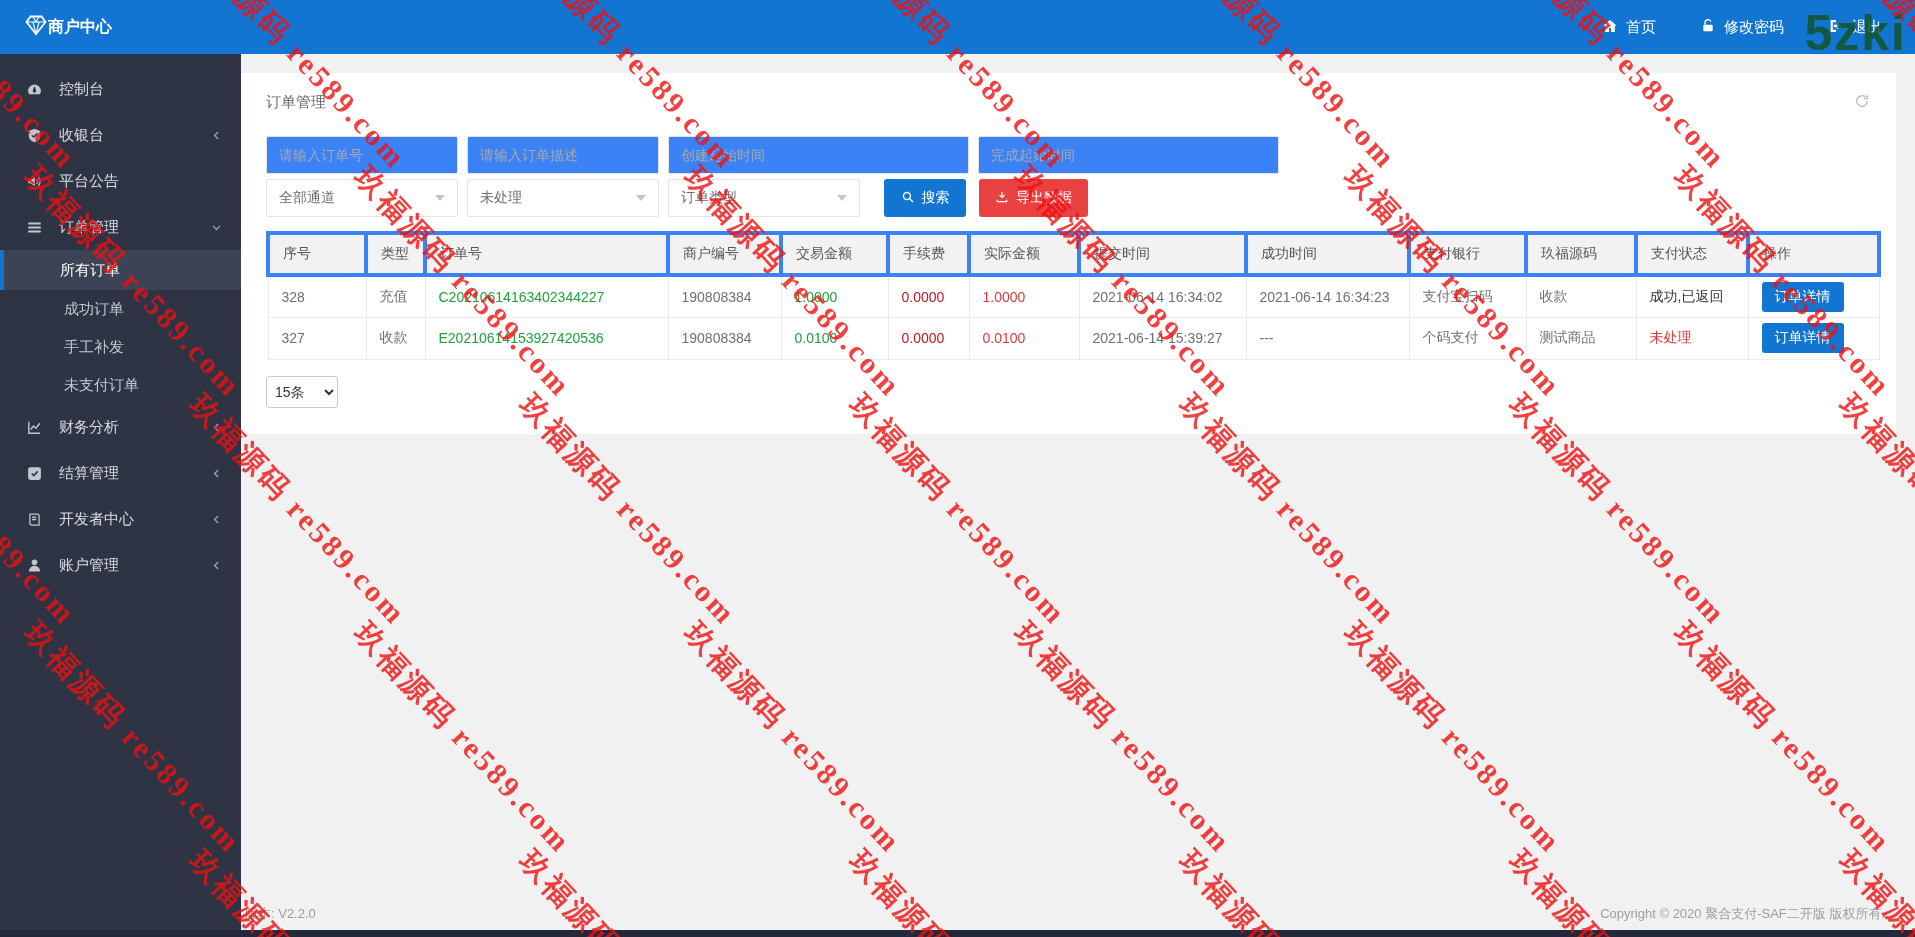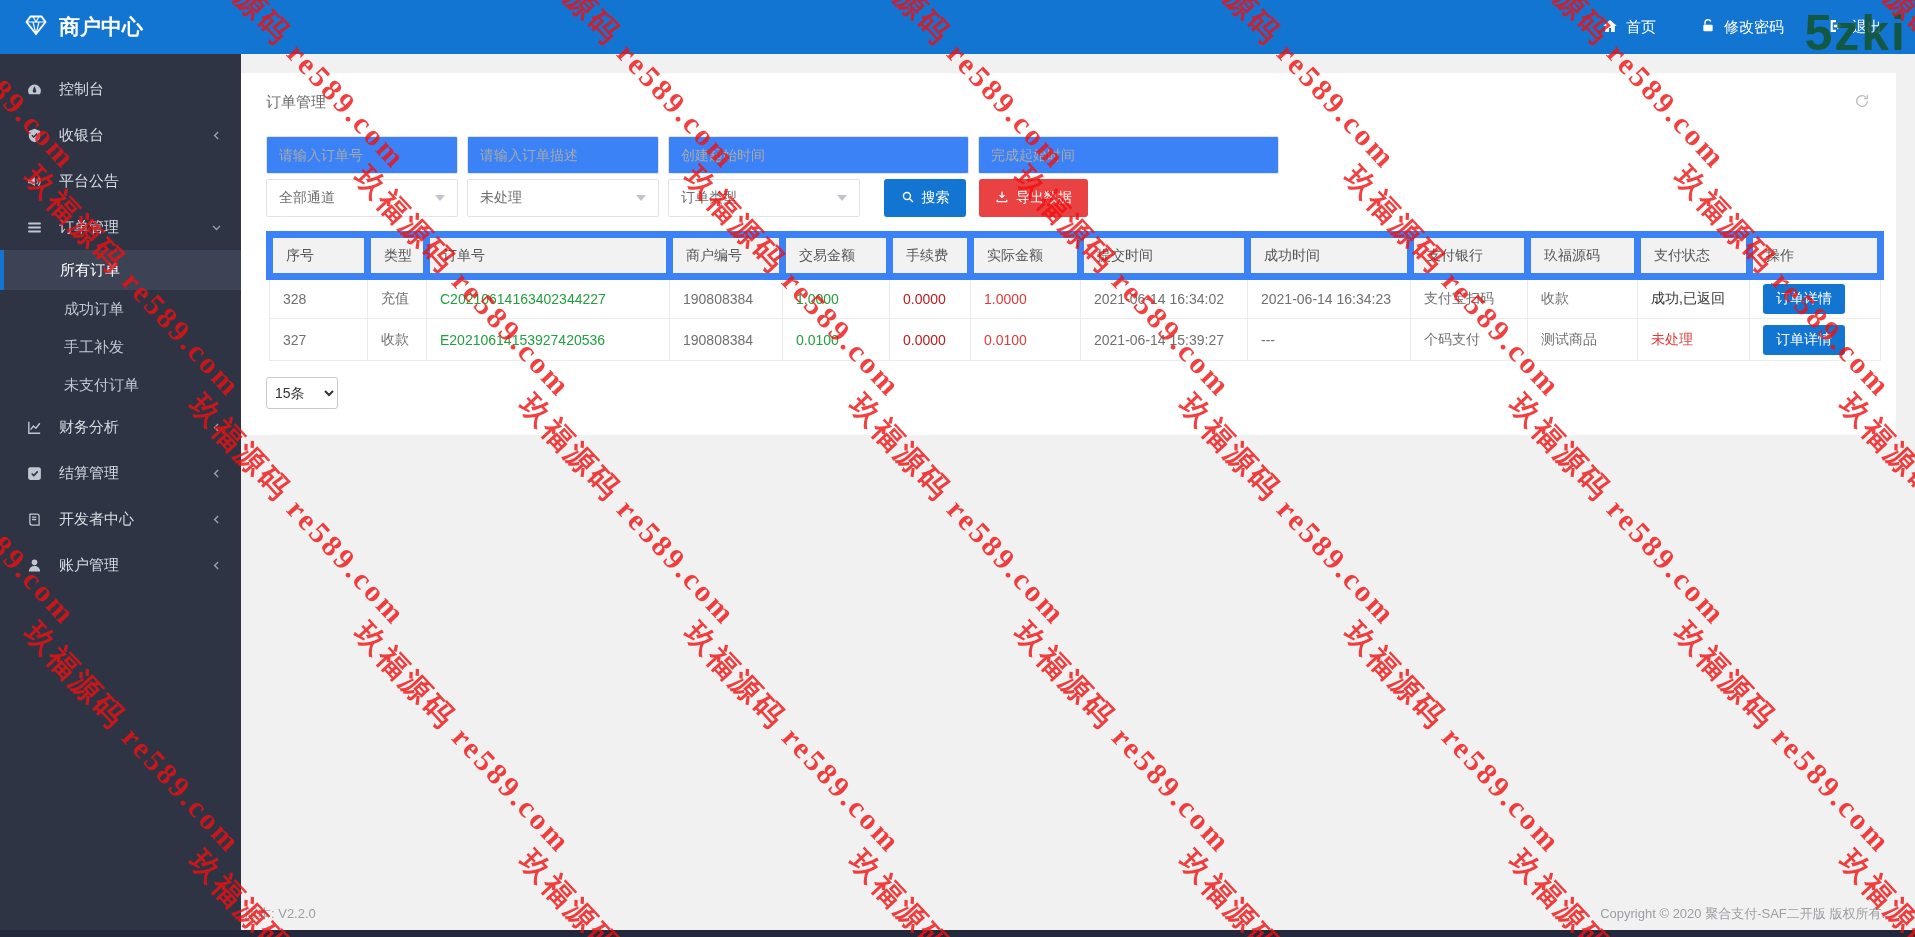--- a/index.html
+++ b/index.html
@@ -3,22 +3,22 @@
 <meta charset="utf-8">
 <style>
   *{box-sizing:border-box}
   html,body{margin:0;padding:0}
   body{width:1915px;height:937px;position:relative;overflow:hidden;
        font-family:"Liberation Sans",sans-serif;background:#f1f1f1}
 
   
   .header{position:absolute;top:0;left:0;right:0;height:54px;background:#1275d2;
           color:#fff;display:flex;align-items:center;z-index:5}
-  .brand{display:flex;align-items:center;gap:11px;padding-left:24px;
-         font-size:21px;font-weight:bold;width:220px}
+  .brand{display:flex;align-items:center;padding-left:24px;
+         font-size:16px;font-weight:bold;width:220px}
   .brand .icon svg{width:24px;height:24px}
   .header-nav{margin-left:auto;display:flex;gap:44px;padding-right:33px;font-size:15px}
   .hn-item{display:flex;align-items:center;gap:8px;cursor:pointer}
   .hn-item .icon svg{width:16px;height:16px}
   .corner-mark{position:absolute;top:8px;right:8px;z-index:6;font-size:50px;font-weight:bold;
                color:#14532d;opacity:.85;letter-spacing:2px;line-height:1;pointer-events:none}
 
   
   .sidebar{position:absolute;top:54px;left:0;bottom:0;width:241px;background:#2e3444;z-index:4;padding-top:12px}
   .side-item{height:46px;display:flex;align-items:center;color:#d8dbe2;font-size:15px;
@@ -51,21 +51,21 @@
   .caret{width:0;height:0;border-left:5px solid transparent;border-right:5px solid transparent;
          border-top:6px solid #c0c4cc}
   .btn{height:38px;border:none;border-radius:3px;color:#fff;font-size:14px;
        display:inline-flex;align-items:center;justify-content:center;gap:7px;padding:0 16px;cursor:pointer}
   .btn .icon svg{width:14px;height:14px}
   .btn-search{background:#1275d2;margin-left:15px;min-width:82px}
   .btn-export{background:#ea4242;margin-left:4px}
 
   table.grid{width:100%;border-collapse:collapse;table-layout:fixed;margin-top:14px}
   .grid th{background:#f2f2f2;color:#555;font-weight:normal;text-align:left;font-size:14px;
-           height:42px;padding:0 13px;border:7px solid #3b82f6;white-space:nowrap;overflow:hidden}
+           height:42px;padding:0 13px;border:4px solid #3b82f6;white-space:nowrap;overflow:hidden}
   .grid td{height:42px;font-size:14px;color:#707070;padding:0 13px;border:1px solid #ebebeb;
            white-space:nowrap;overflow:hidden;background:#fff}
   .grid td.green{color:#21a13e}
   .grid td.red{color:#e03b3b}
   .grid td.muted{color:#b91c1c}
   .grid td.dark{color:#333}
   .detail-btn{background:#1275d2;color:#fff;border:none;border-radius:3px;height:30px;
               padding:0 13px;font-size:14px;cursor:pointer}
 
   .page-row{margin-top:16px}

